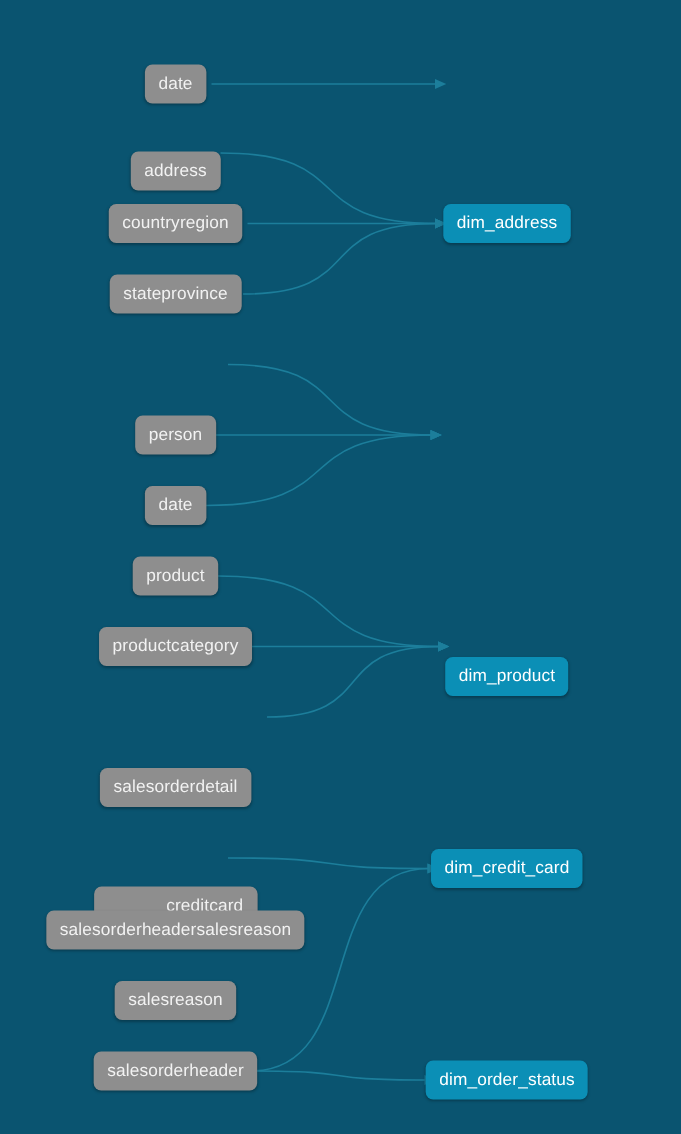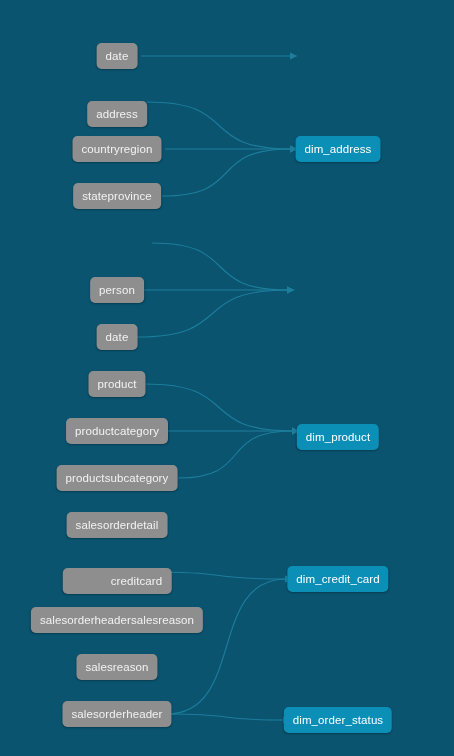--- a/index.html
+++ b/index.html
@@ -104,25 +104,24 @@
 
   <div id="node-layer">
       <div class="graph-node source" style="left: 117px; top: 43px;">date</div>
       <div class="graph-node source" style="left: 117px; top: 101px;">address</div>
       <div class="graph-node source" style="left: 117px; top: 136px;">countryregion</div>
       <div class="graph-node source" style="left: 117px; top: 183px;">stateprovince</div>
       <div class="graph-node source" style="left: 117px; top: 277px;">person</div>
       <div class="graph-node source" style="left: 117px; top: 324px;">date</div>
       <div class="graph-node source" style="left: 117px; top: 371px;">product</div>
       <div class="graph-node source" style="left: 117px; top: 418px;">productcategory</div>
-      <div class="graph-node source" style="left: 117px; top: 465px;">productsubcategory</div>
       <div class="graph-node source" style="left: 117px; top: 512px;">salesorderdetail</div>
-      <div class="graph-node source" style="left: 117px; top: 568px; padding-left: 48px;">creditcard</div>
+      <div class="graph-node source" style="left: 117px; top: 591px; padding-left: 48px;">creditcard</div>
       <div class="graph-node source" style="left: 117px; top: 607px;">salesorderheadersalesreason</div>
       <div class="graph-node source" style="left: 117px; top: 654px; text-align: center;">salesreason</div>
       <div class="graph-node source" style="left: 117px; top: 701px;">salesorderheader</div>
       <div class="graph-node target" style="left: 338px; top: 136px;">dim_address</div>
-      <div class="graph-node target" style="left: 338px; top: 424px;">dim_product</div>
+      <div class="graph-node target" style="left: 338px; top: 438px;">dim_product</div>
       <div class="graph-node target" style="left: 338px; top: 566px;">dim_credit_card</div>
       <div class="graph-node target" style="left: 338px; top: 707px;">dim_order_status</div>
     </div>
 
 </div>
 
 </body></html>

